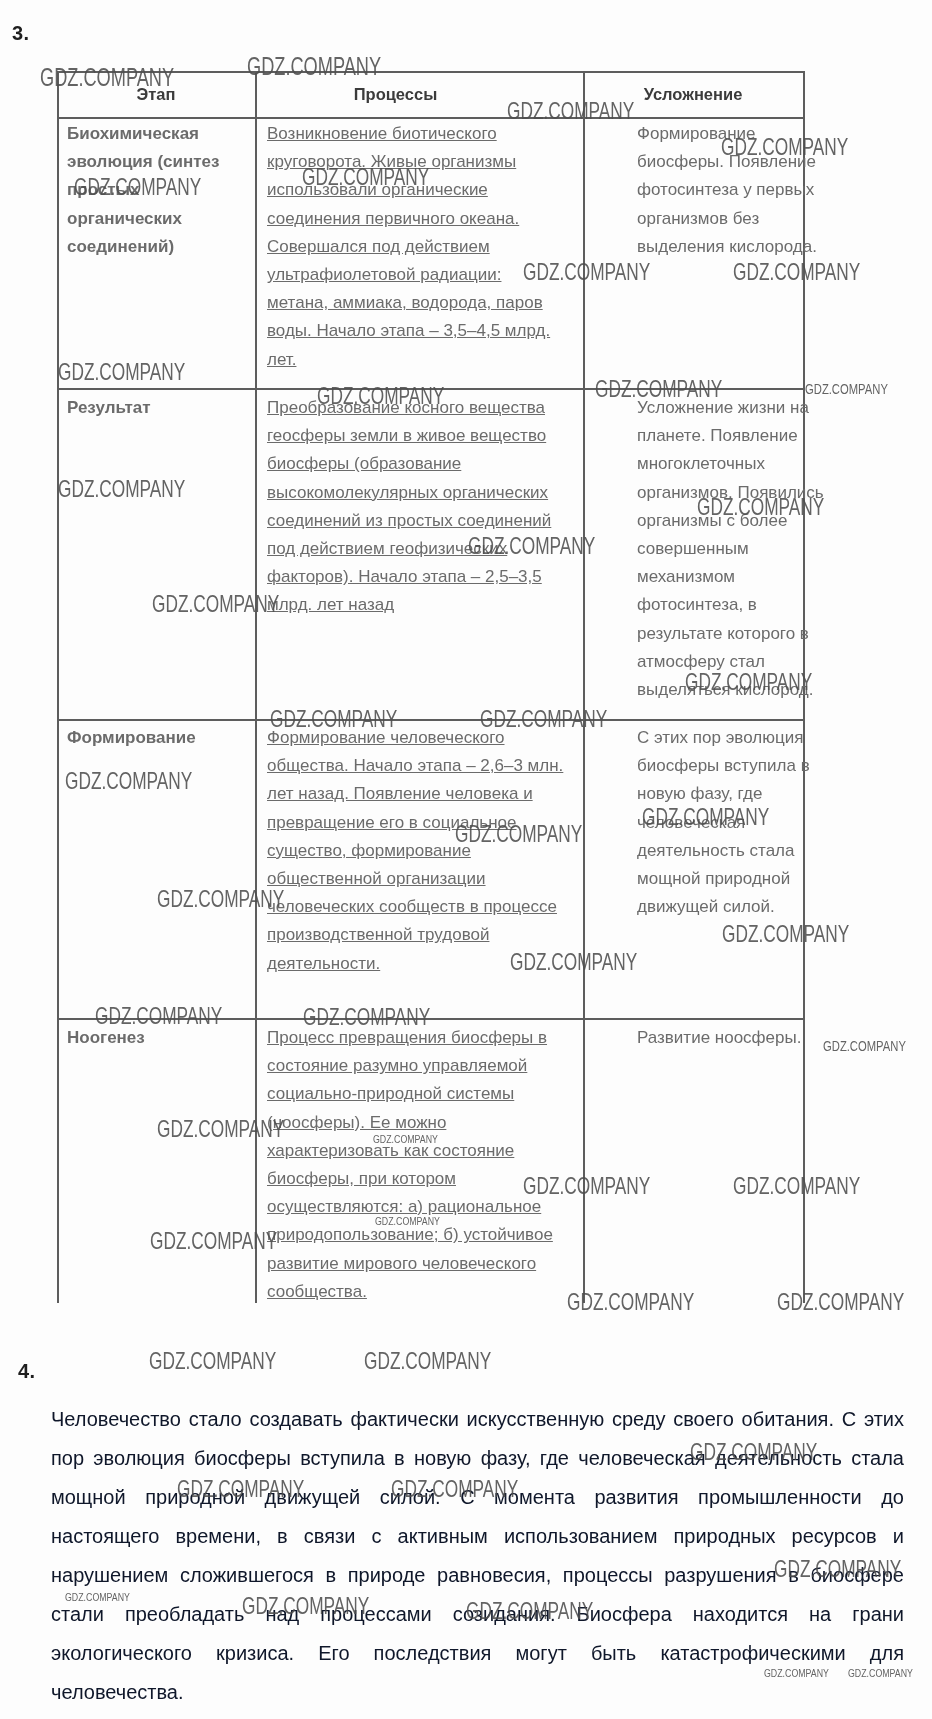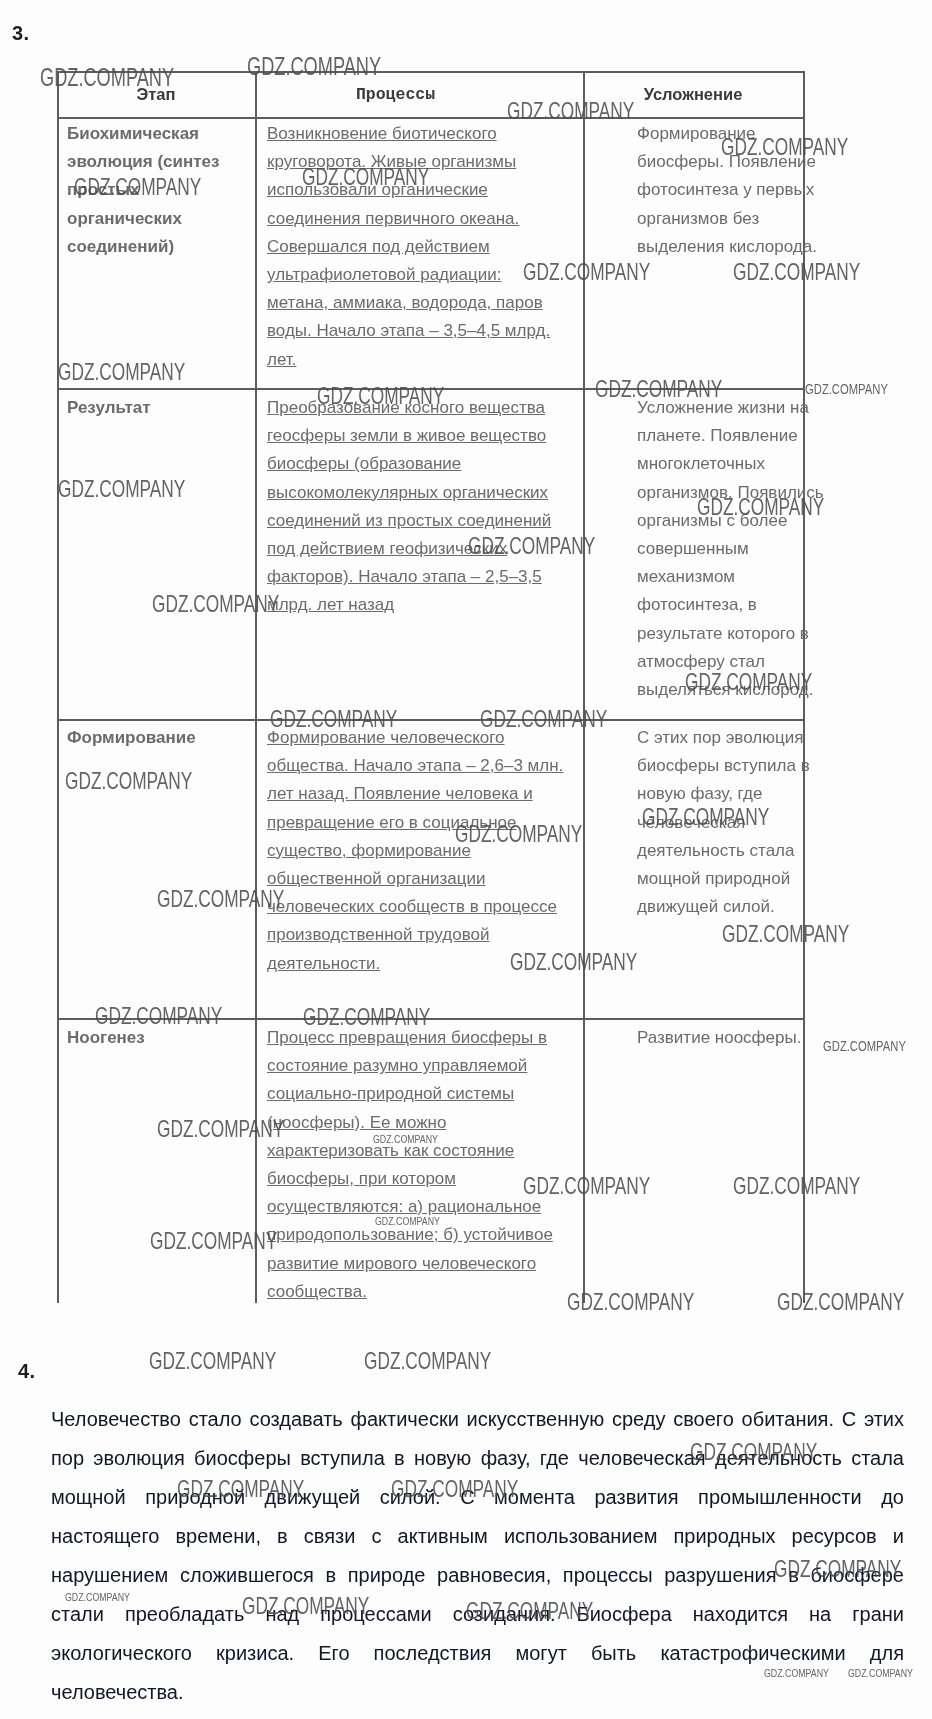--- a/index.html
+++ b/index.html
@@ -25,21 +25,21 @@
   .hline{position:absolute;left:57px;width:747px;height:1.5px;background:#5d5d5d;}
   .h-top{top:71px;} .h-head{top:117px;} .h-r1{top:388px;} .h-r2{top:719px;} .h-r3{top:1018px;}
 
   
   .th{
     position:absolute;top:85px;
     font-size:16.5px;font-weight:bold;color:#3b3b3b;
     text-align:center;
   }
   .th1{left:57px;width:198px;}
-  .th2{left:255px;width:281px;font-family:Liberation Mono, monospace;}
+  .th2{left:255px;width:281px;}
   .th3{left:583px;width:220px;}
 
   
   .cell{
     position:absolute;
     font-size:17px;line-height:28.2px;
     color:#6b6b6b;
   }
   .c-stage{left:67px;width:178px;font-weight:bold;}
   .c-process{left:267px;width:298px;text-decoration:underline;}

